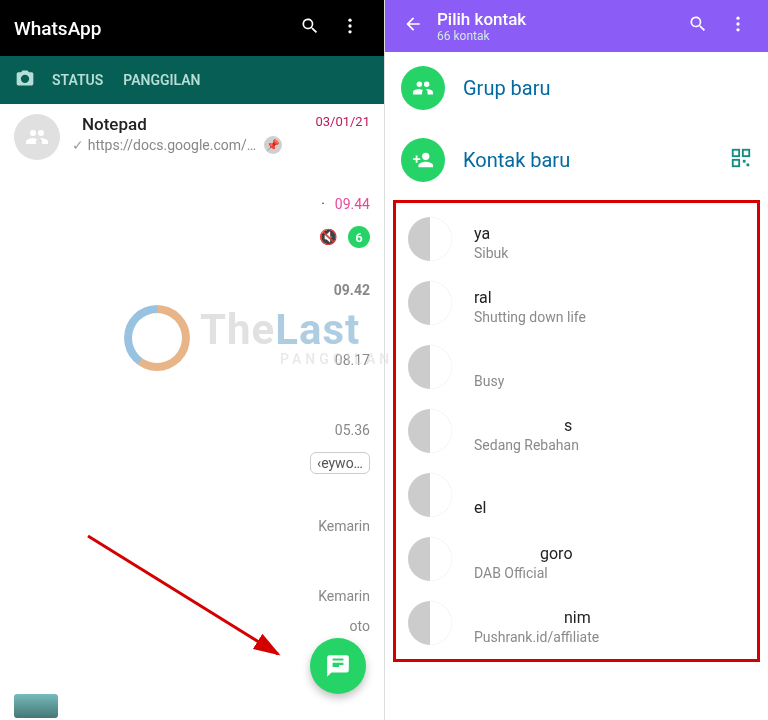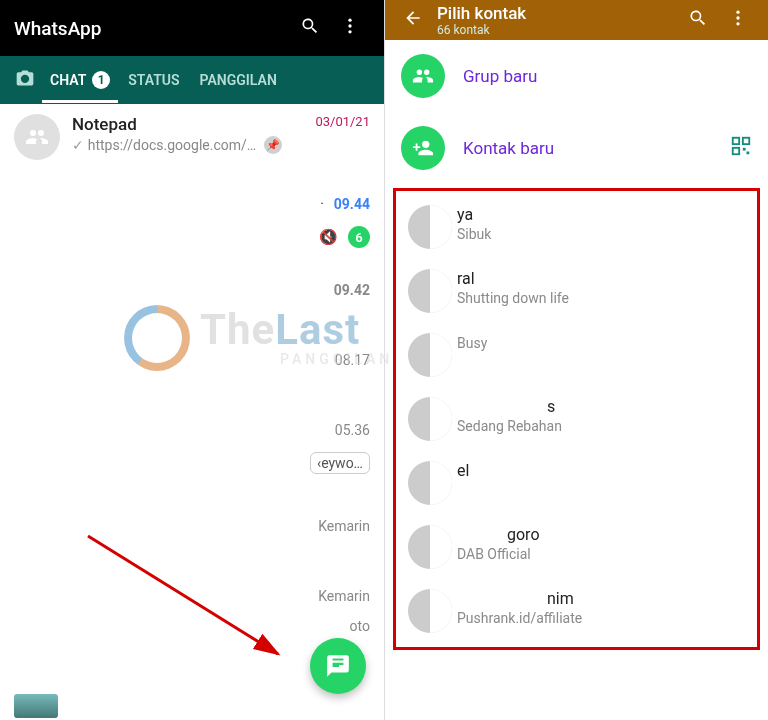--- a/index.html
+++ b/index.html
@@ -44,36 +44,36 @@
     display:flex; align-items:flex-start; padding:10px 14px;
   }
   .avatar {
     width:46px; height:46px; border-radius:50%; background:#e0e0e0;
     display:flex; align-items:center; justify-content:center;
     color:#fff; font-size:20px; flex-shrink:0;
   }
   .avatar svg { width:24px; height:24px; fill:#fff; }
   .chat-body { flex:1; margin-left:12px; min-width:0; }
   .chat-top { display:flex; justify-content:space-between; }
-  .chat-name { font-size:17px; color:#222; font-weight:500; }
+  .chat-name { font-size:17px; color:#222; font-weight:500;margin-left:10px; }
   .chat-date { font-size:13px; color:#be185d; }
   .chat-sub { display:flex; align-items:center; gap:4px; color:#888; font-size:14px; margin-top:2px;}
   .chat-sub .tick { color:#9c9c9c; font-size:14px; }
   .pin-icon {
     width:18px; height:18px; border-radius:50%; background:#cfcfcf;
     display:inline-flex; align-items:center; justify-content:center;
     font-size:11px; color:#fff; margin-left:4px;
   }
 
   
   .partial-row {
     display:flex; justify-content:flex-end; align-items:center;
     padding:6px 14px 14px; gap:10px; font-size:14px; color:#888;
   }
-  .time-green { color:#3b82f6; font-weight:700; }
+  .time-green { color:#ec4899; font-weight:400; }
   .badge-green{
     background:#25d366; color:#fff; border-radius:50%;
     min-width:22px; height:22px; display:inline-flex;
     align-items:center; justify-content:center; font-size:13px; font-weight:600;
   }
   .muted-icon { color:#b7b7b7; font-size:15px; }
   .keyword-pill{
     border:1px solid #ccc; border-radius:6px; padding:2px 6px;
     font-size:14px; color:#555;
   }
@@ -82,47 +82,47 @@
   .fab {
     position:absolute; bottom:26px; right:18px;
     width:56px; height:56px; border-radius:50%; background:#25d366;
     display:flex; align-items:center; justify-content:center;
     box-shadow:0 4px 8px rgba(0,0,0,.25); color:#fff;
   }
   .fab svg{ width:26px; height:26px; fill:#fff;}
 
   
   .ct-header {
-    background:#a16207; color:#fff;
-    height:40px; display:flex; align-items:center; padding:0 10px;
+    background:#8b5cf6; color:#fff;
+    height:52px; display:flex; align-items:center; padding:0 10px;
   }
   .ct-header .back{ font-size:22px; padding:0 8px;}
   .ct-title-box { flex:1; margin-left:6px; }
   .ct-title { font-size:17px; font-weight:500; }
   .ct-sub   { font-size:12px; color:#d0eae4; }
   .ct-header .icon{ padding:0 10px; font-size:20px;}
 
   .action-row{
     display:flex; align-items:center; padding:14px 16px; gap:18px;
   }
   .action-icon{
     width:44px; height:44px; border-radius:50%; background:#25d366;
     display:flex; align-items:center; justify-content:center;
     flex-shrink:0;
   }
   .action-icon svg{ width:22px; height:22px; fill:#fff;}
-  .action-label{ font-size:17px; color:#6d28d9; flex:1; }
+  .action-label{ font-size:20px; color:#0369a1; flex:1; }
   .qr-icon{ color:#128c7e; font-size:20px; }
 
   .contacts-box{
     border:3px solid #d40000; margin:4px 8px 8px 8px;
     padding:4px 0;
   }
   .contact-row{
-    display:flex; align-items:flex-start; padding:10px 12px; gap:5px;
+    display:flex; align-items:flex-end; padding:10px 12px; gap:22px;
   }
   .contact-avatar{
     width:44px; height:44px; border-radius:50%; background:#ccc; flex-shrink:0;
     position:relative; overflow:hidden;
   }
   .contact-avatar.half::after{
     content:""; position:absolute; top:0; bottom:0; right:0; width:50%;
     background:#fff;
   }
   .contact-text{ min-width:0;}
@@ -184,24 +184,20 @@
             <circle cx="12" cy="19" r="2"></circle>
           </svg>
       </div>
     </div>
 
     <div class="wa-tabs">
       <div class="camera-icon">
         <svg viewBox="0 0 24 24" width="20" height="20" fill="#b6ded6">
             <path d="M9 3l-1.8 2H4a2 2 0 00-2 2v12a2 2 0 002 2h16a2 2 0 002-2V7a2 2 0 00-2-2h-3.2L15 3H9zm3 15a5 5 0 110-10 5 5 0 010 10z"></path>
           </svg>
-      </div>
-      <div class="tab-chat">
-        <span>CHAT</span>
-        <span class="badge-white">1</span>
       </div>
       <div class="tab-status">STATUS</div>
       <div class="tab-calls">PANGGILAN</div>
     </div>
 
     <div class="chat-list">
       <div class="chat-row">
         <div class="avatar">
           <svg viewBox="0 0 24 24">
               <path d="M16 11a3 3 0 100-6 3 3 0 000 6zm-8 0a3 3 0 100-6 3 3 0 000 6zm0 2c-2.3 0-7 1.2-7 3.5V19h10v-2.5c0-.9.4-1.7 1-2.3A12 12 0 008 13zm8 0c-.3 0-.6 0-1 .1 1.2.9 2 2 2 3.4V19h6v-2.5c0-2.3-4.7-3.5-7-3.5z"></path>
@@ -348,21 +344,21 @@
       </div>
       <div class="contact-row">
         <div class="contact-avatar half"></div>
         <div class="contact-text">
           <div class="contact-name">el</div>
         </div>
       </div>
       <div class="contact-row">
         <div class="contact-avatar half"></div>
         <div class="contact-text">
-          <div class="contact-name" style="margin-left:50px;">goro</div>
+          <div class="contact-name" style="margin-left:66px;">goro</div>
           <div class="contact-status">DAB Official</div>
         </div>
       </div>
       <div class="contact-row">
         <div class="contact-avatar half"></div>
         <div class="contact-text">
           <div class="contact-name" style="margin-left:90px;">nim</div>
           <div class="contact-status">Pushrank.id/affiliate</div>
         </div>
       </div>

